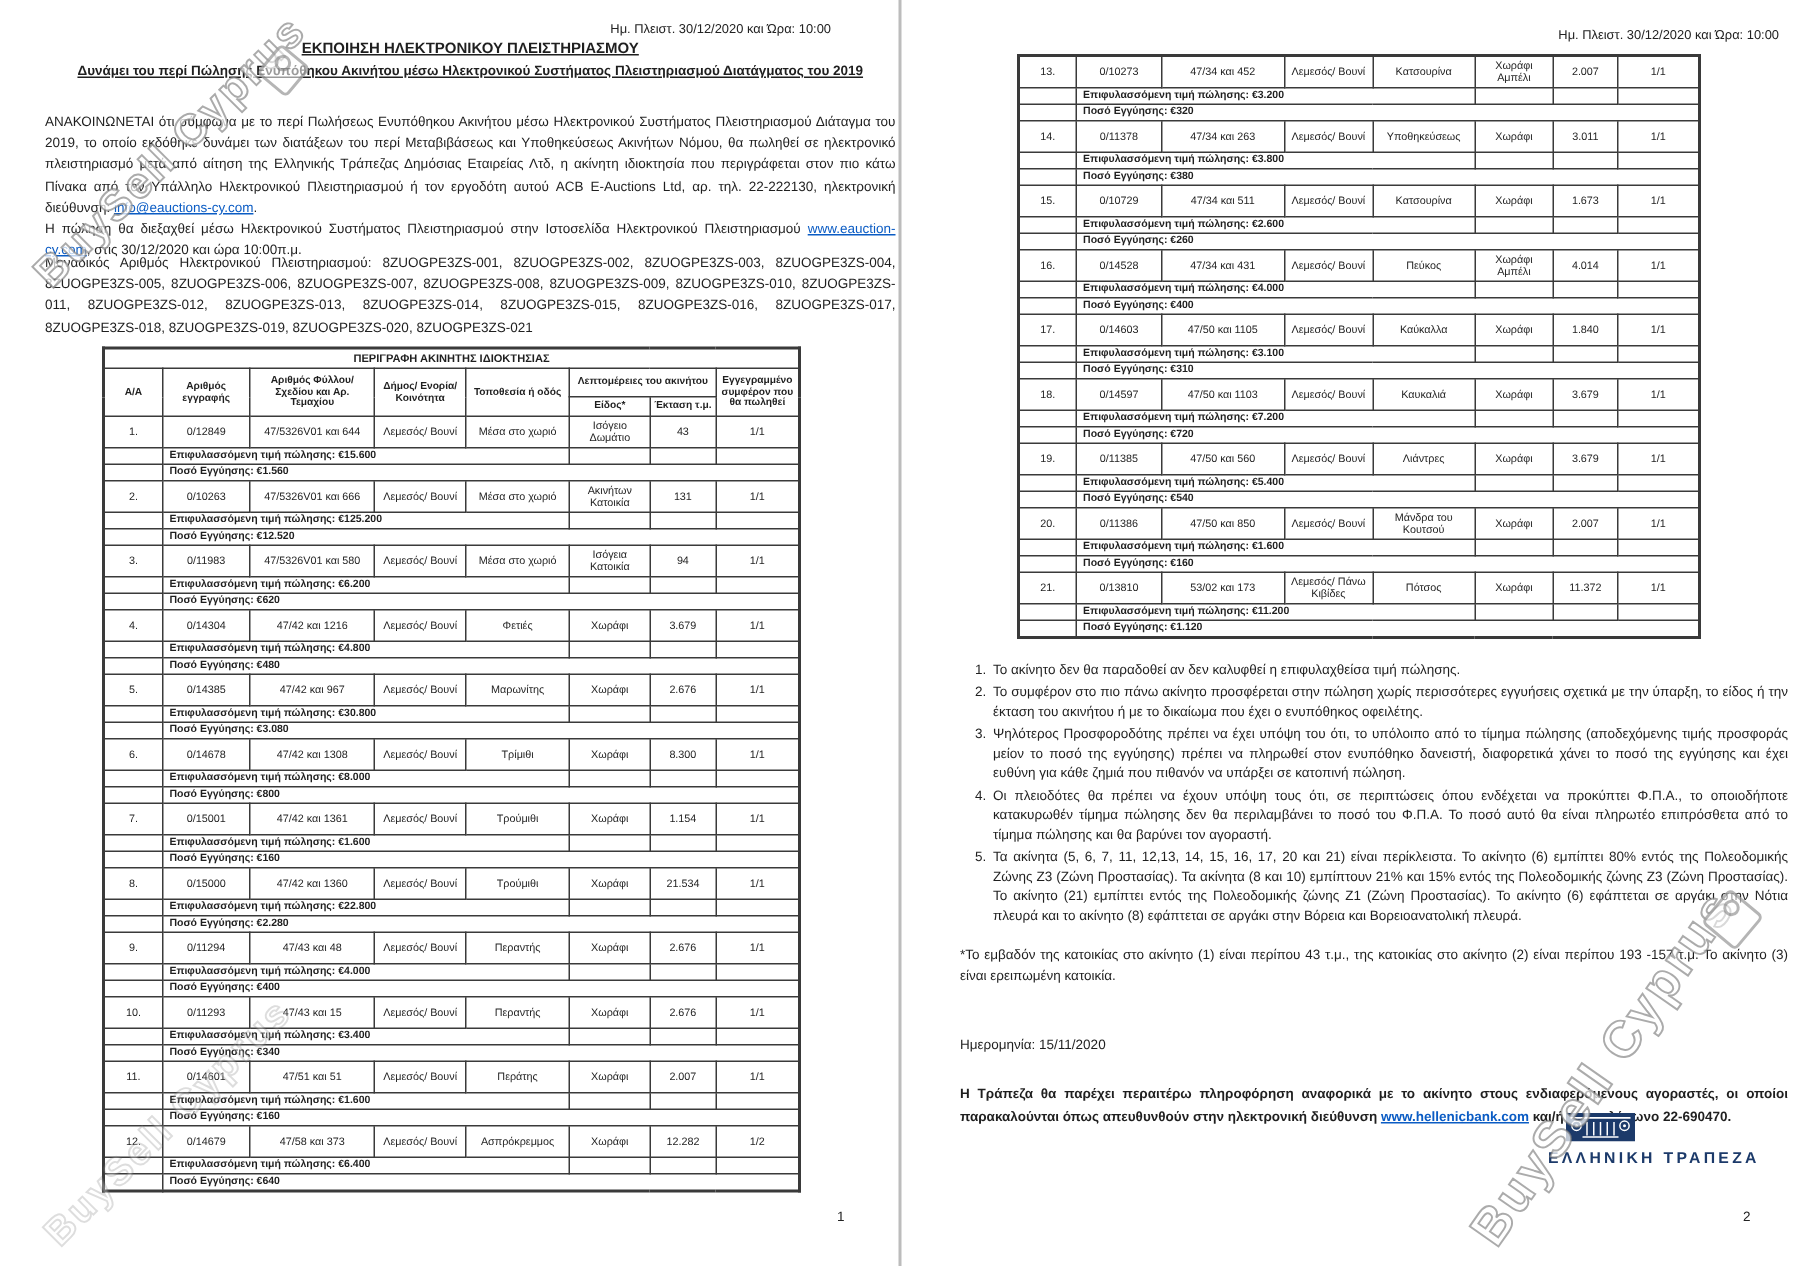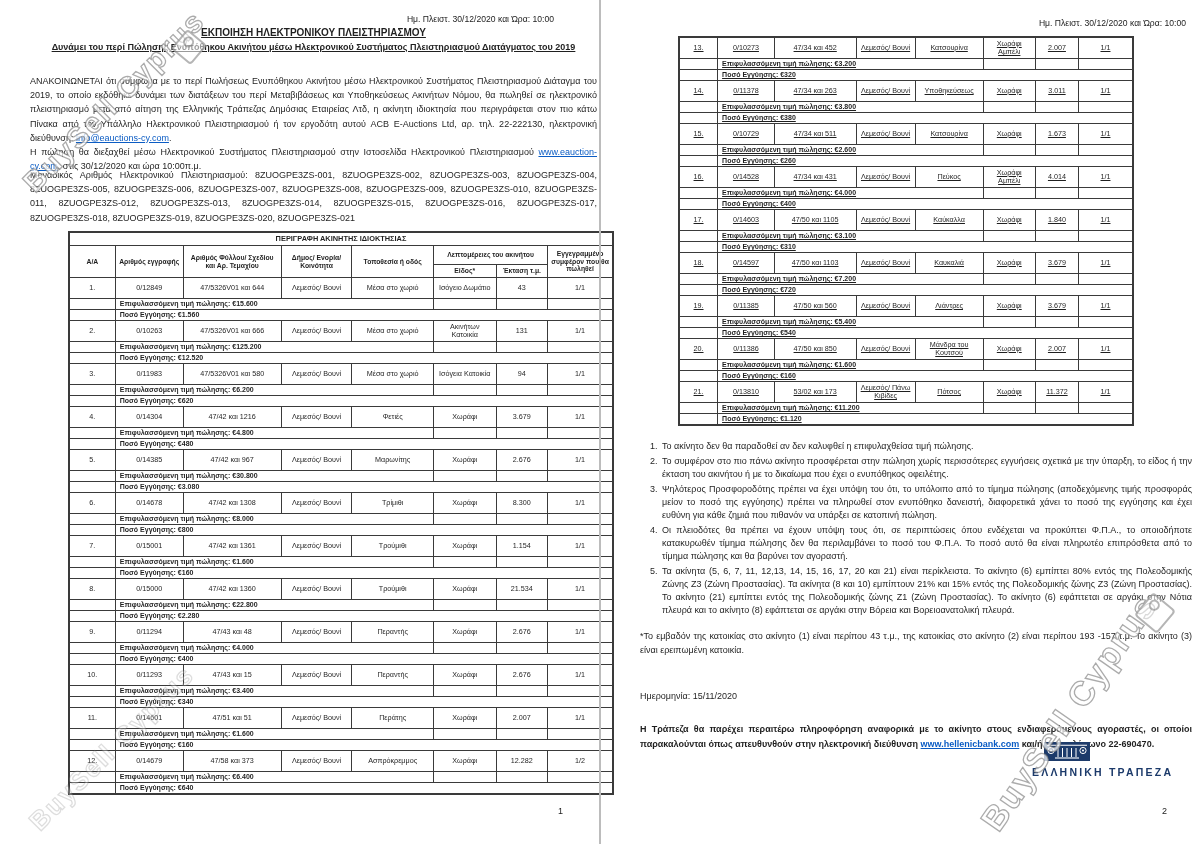--- a/index.html
+++ b/index.html
@@ -19,22 +19,22 @@
   .para{position:absolute;left:30px;width:567px;font-size:9px;line-height:14.2px;text-align:justify;}
   .p1-para1{top:74px;}
   .p1-para2{top:145px;}
   .p1-para3{top:168px;}
   a.doclink{color:#0b5cc4;text-decoration:underline;cursor:pointer;}
   
   .ptable{border-collapse:collapse;table-layout:fixed;position:absolute;background:#fff;}
   .ptable td{border:1px solid #3a3a3a;padding:0 2px;text-align:center;vertical-align:middle;
              font-size:7.2px;line-height:1.12;overflow:hidden;word-wrap:break-word;}
   .ptable{border:2px solid #3a3a3a;}
-  .p1-table{top:231px;left:68px;width:546px;}
-  .p2-table{top:36px;left:78px;width:456px;text-decoration:underline;}
+  .p1-table{top:231px;left:68px;width:466px;}
+  .p2-table{top:36px;left:78px;width:456px;}
   .ptable tr.cap td{height:12px;font-weight:bold;font-size:7.4px;}
   .ptable tr.hdr td{height:18px;font-weight:bold;font-size:6.8px;}
   .ptable tr.hdr2 td{height:12px;font-weight:bold;font-size:6.8px;}
   .ptable tr.main td{height:20px;border-top-width:1.6px;}
   .ptable tr.fee td{height:10px;font-size:7px;}
   .ptable td.fee-txt{text-align:left;font-weight:bold;padding-left:4px;white-space:nowrap;}
   
   .notes{position:absolute;top:440px;left:40px;width:552px;}
   .notes ol{margin:0;padding-left:20px;font-size:9px;line-height:13px;text-align:justify;}
   .notes li{margin-bottom:2px;padding-left:2px;}

